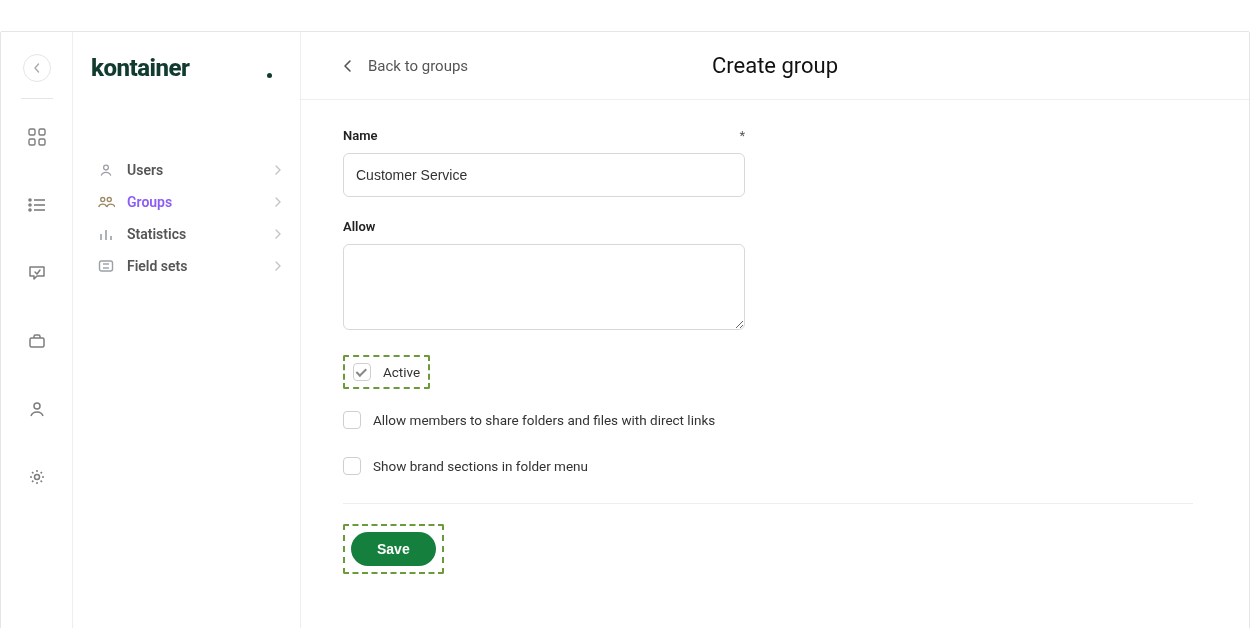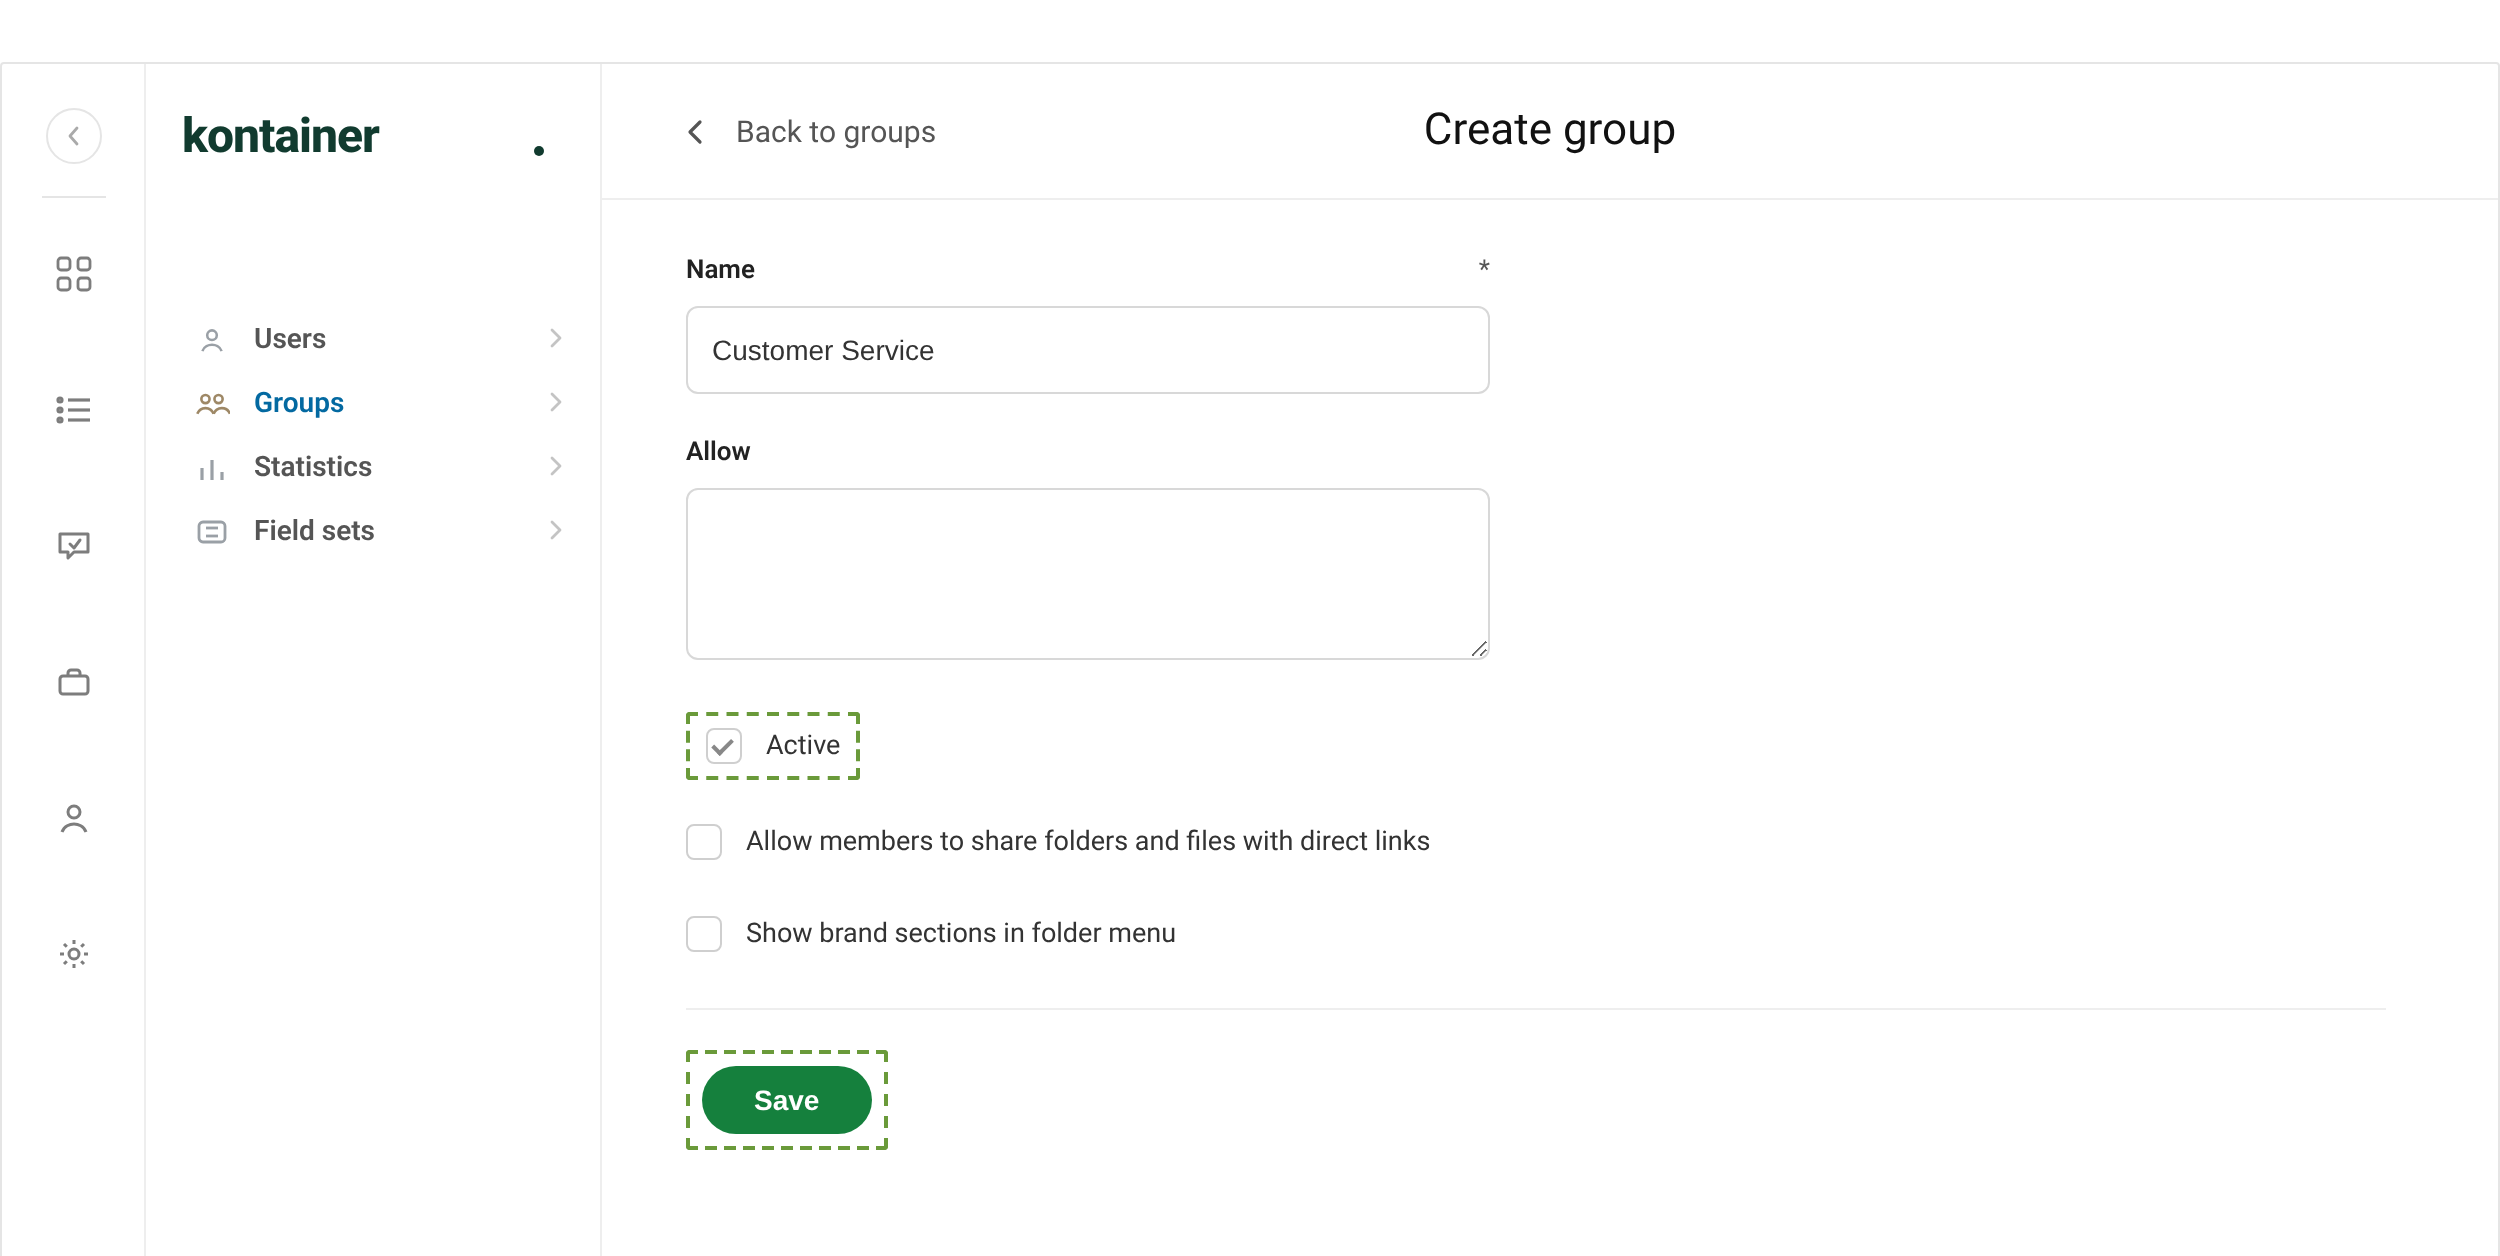--- a/index.html
+++ b/index.html
@@ -86,21 +86,21 @@
     align-items: center;
     gap: 12px;
     padding: 8px 6px;
     border-radius: 6px;
     color: #555;
     cursor: pointer;
     font-size: 14px;
     font-weight: 600;
   }
   .nav-item.active {
-    color: #0369a1;
+    color: #8b5cf6;
   }
   .nav-item .nav-icon { width: 18px; display: flex; justify-content: center; color:#9aa0a6;}
   .nav-item.active .nav-icon { color:#9e8866; }
   .nav-item .chev {
     margin-left: auto;
     color: #bcbcbc;
   }
 
   
   .main {

